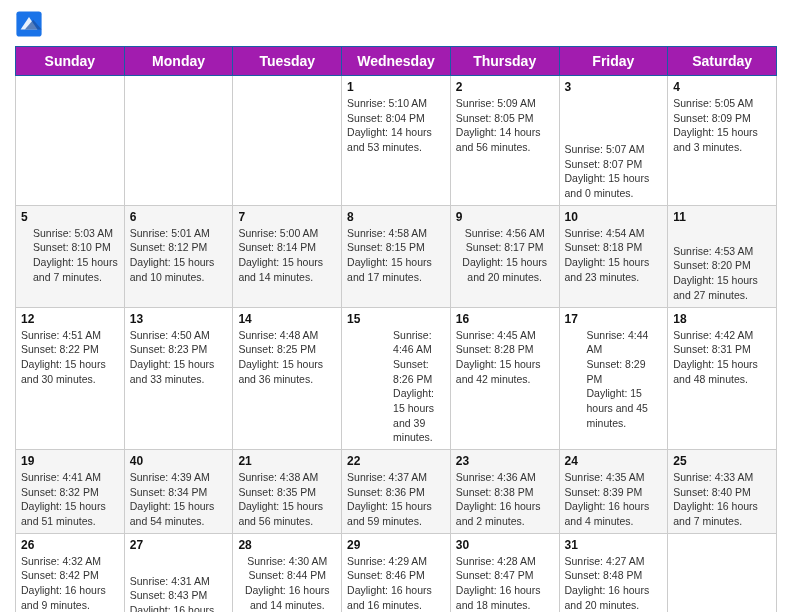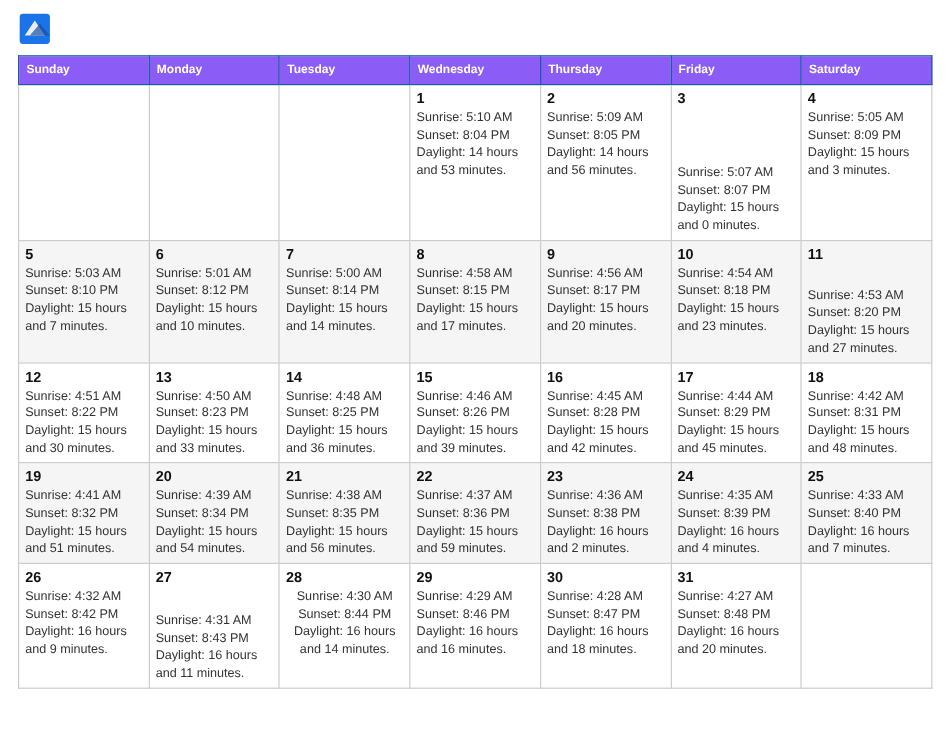--- a/index.html
+++ b/index.html
@@ -47,25 +47,25 @@
       font-size: 15px;
       color: #333;
       margin-top: 2px;
     }
     .calendar {
       width: 100%;
       border-collapse: collapse;
       font-size: 11px;
     }
     .calendar th {
-      background-color: #8b5cf6;
+      background-color: #a21caf;
       color: #fff;
-      text-align: left;
+      text-align: center;
       padding: 6px 6px;
-      font-size: 10px;
+      font-size: 14px;
       font-weight: bold;
       border: 1px solid #1a5da5;
     }
     .calendar td {
       border: 1px solid #ccc;
       vertical-align: top;
       padding: 4px 5px;
       width: 14.28%;
       min-height: 80px;
       background: #fff;
@@ -148,21 +148,21 @@
         <td>
           <span class="day-number">4</span>
           <div class="day-info" style="white-space: pre-line;">Sunrise: 5:05 AM
 Sunset: 8:09 PM
 Daylight: 15 hours and 3 minutes.</div>
         </td>
       </tr>
       <tr>
         <td>
           <span class="day-number">5</span>
-          <div class="day-info" style="white-space: pre-line;">Sunrise: 5:03 AM
+          <div class="day-info" style="white-space: pre-line; margin-left: 12px;">Sunrise: 5:03 AM
 Sunset: 8:10 PM
 Daylight: 15 hours and 7 minutes.</div>
         </td>
         <td>
           <span class="day-number">6</span>
           <div class="day-info" style="white-space: pre-line;">Sunrise: 5:01 AM
 Sunset: 8:12 PM
 Daylight: 15 hours and 10 minutes.</div>
         </td>
         <td>
@@ -172,21 +172,21 @@
 Daylight: 15 hours and 14 minutes.</div>
         </td>
         <td>
           <span class="day-number">8</span>
           <div class="day-info" style="white-space: pre-line;">Sunrise: 4:58 AM
 Sunset: 8:15 PM
 Daylight: 15 hours and 17 minutes.</div>
         </td>
         <td>
           <span class="day-number">9</span>
-          <div class="day-info" style="white-space: pre-line;">Sunrise: 4:56 AM
+          <div class="day-info" style="white-space: pre-line; text-align: center;">Sunrise: 4:56 AM
 Sunset: 8:17 PM
 Daylight: 15 hours and 20 minutes.</div>
         </td>
         <td>
           <span class="day-number">10</span>
           <div class="day-info" style="white-space: pre-line;">Sunrise: 4:54 AM
 Sunset: 8:18 PM
 Daylight: 15 hours and 23 minutes.</div>
         </td>
         <td>
@@ -210,52 +210,52 @@
 Daylight: 15 hours and 33 minutes.</div>
         </td>
         <td>
           <span class="day-number">14</span>
           <div class="day-info" style="white-space: pre-line;">Sunrise: 4:48 AM
 Sunset: 8:25 PM
 Daylight: 15 hours and 36 minutes.</div>
         </td>
         <td>
           <span class="day-number">15</span>
-          <div class="day-info" style="white-space: pre-line;">Sunrise: 4:46 AM
+          <div class="day-info" style="white-space: pre-line; margin-left: 46px;">Sunrise: 4:46 AM
 Sunset: 8:26 PM
 Daylight: 15 hours and 39 minutes.</div>
         </td>
         <td>
           <span class="day-number">16</span>
           <div class="day-info" style="white-space: pre-line;">Sunrise: 4:45 AM
 Sunset: 8:28 PM
 Daylight: 15 hours and 42 minutes.</div>
         </td>
         <td>
           <span class="day-number">17</span>
-          <div class="day-info" style="white-space: pre-line;">Sunrise: 4:44 AM
+          <div class="day-info" style="white-space: pre-line; margin-left: 22px;">Sunrise: 4:44 AM
 Sunset: 8:29 PM
 Daylight: 15 hours and 45 minutes.</div>
         </td>
         <td>
           <span class="day-number">18</span>
           <div class="day-info" style="white-space: pre-line;">Sunrise: 4:42 AM
 Sunset: 8:31 PM
 Daylight: 15 hours and 48 minutes.</div>
         </td>
       </tr>
       <tr>
         <td>
           <span class="day-number">19</span>
           <div class="day-info" style="white-space: pre-line;">Sunrise: 4:41 AM
 Sunset: 8:32 PM
 Daylight: 15 hours and 51 minutes.</div>
         </td>
         <td>
-          <span class="day-number">20</span>
+          <span class="day-number">40</span>
           <div class="day-info" style="white-space: pre-line;">Sunrise: 4:39 AM
 Sunset: 8:34 PM
 Daylight: 15 hours and 54 minutes.</div>
         </td>
         <td>
           <span class="day-number">21</span>
           <div class="day-info" style="white-space: pre-line;">Sunrise: 4:38 AM
 Sunset: 8:35 PM
 Daylight: 15 hours and 56 minutes.</div>
         </td>

